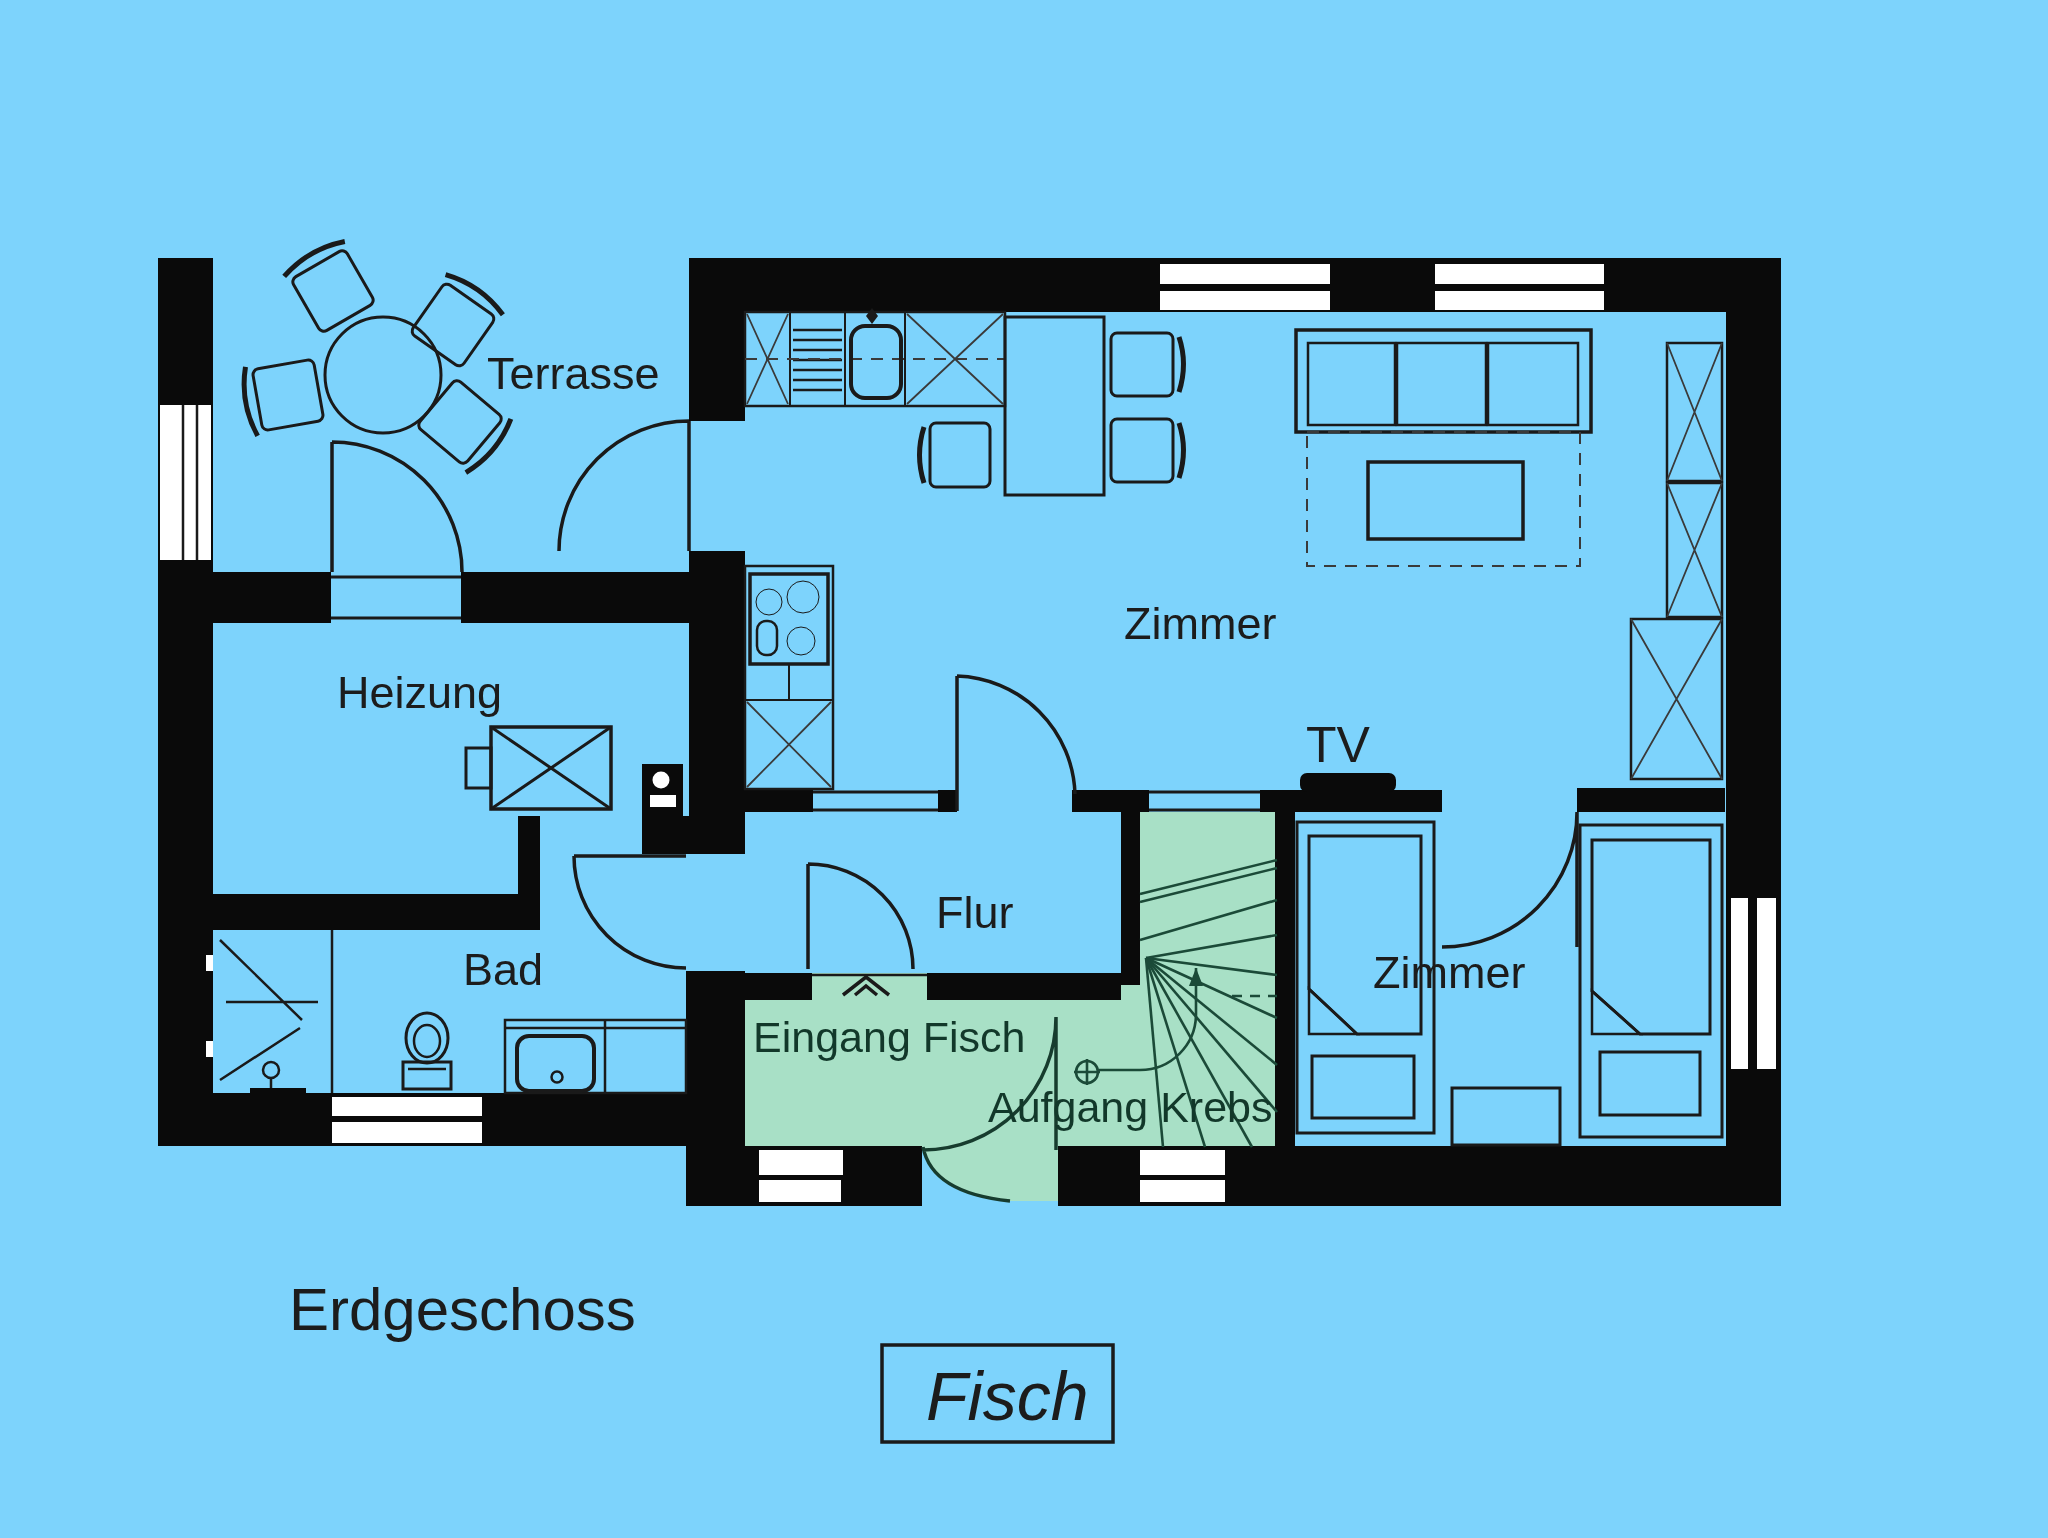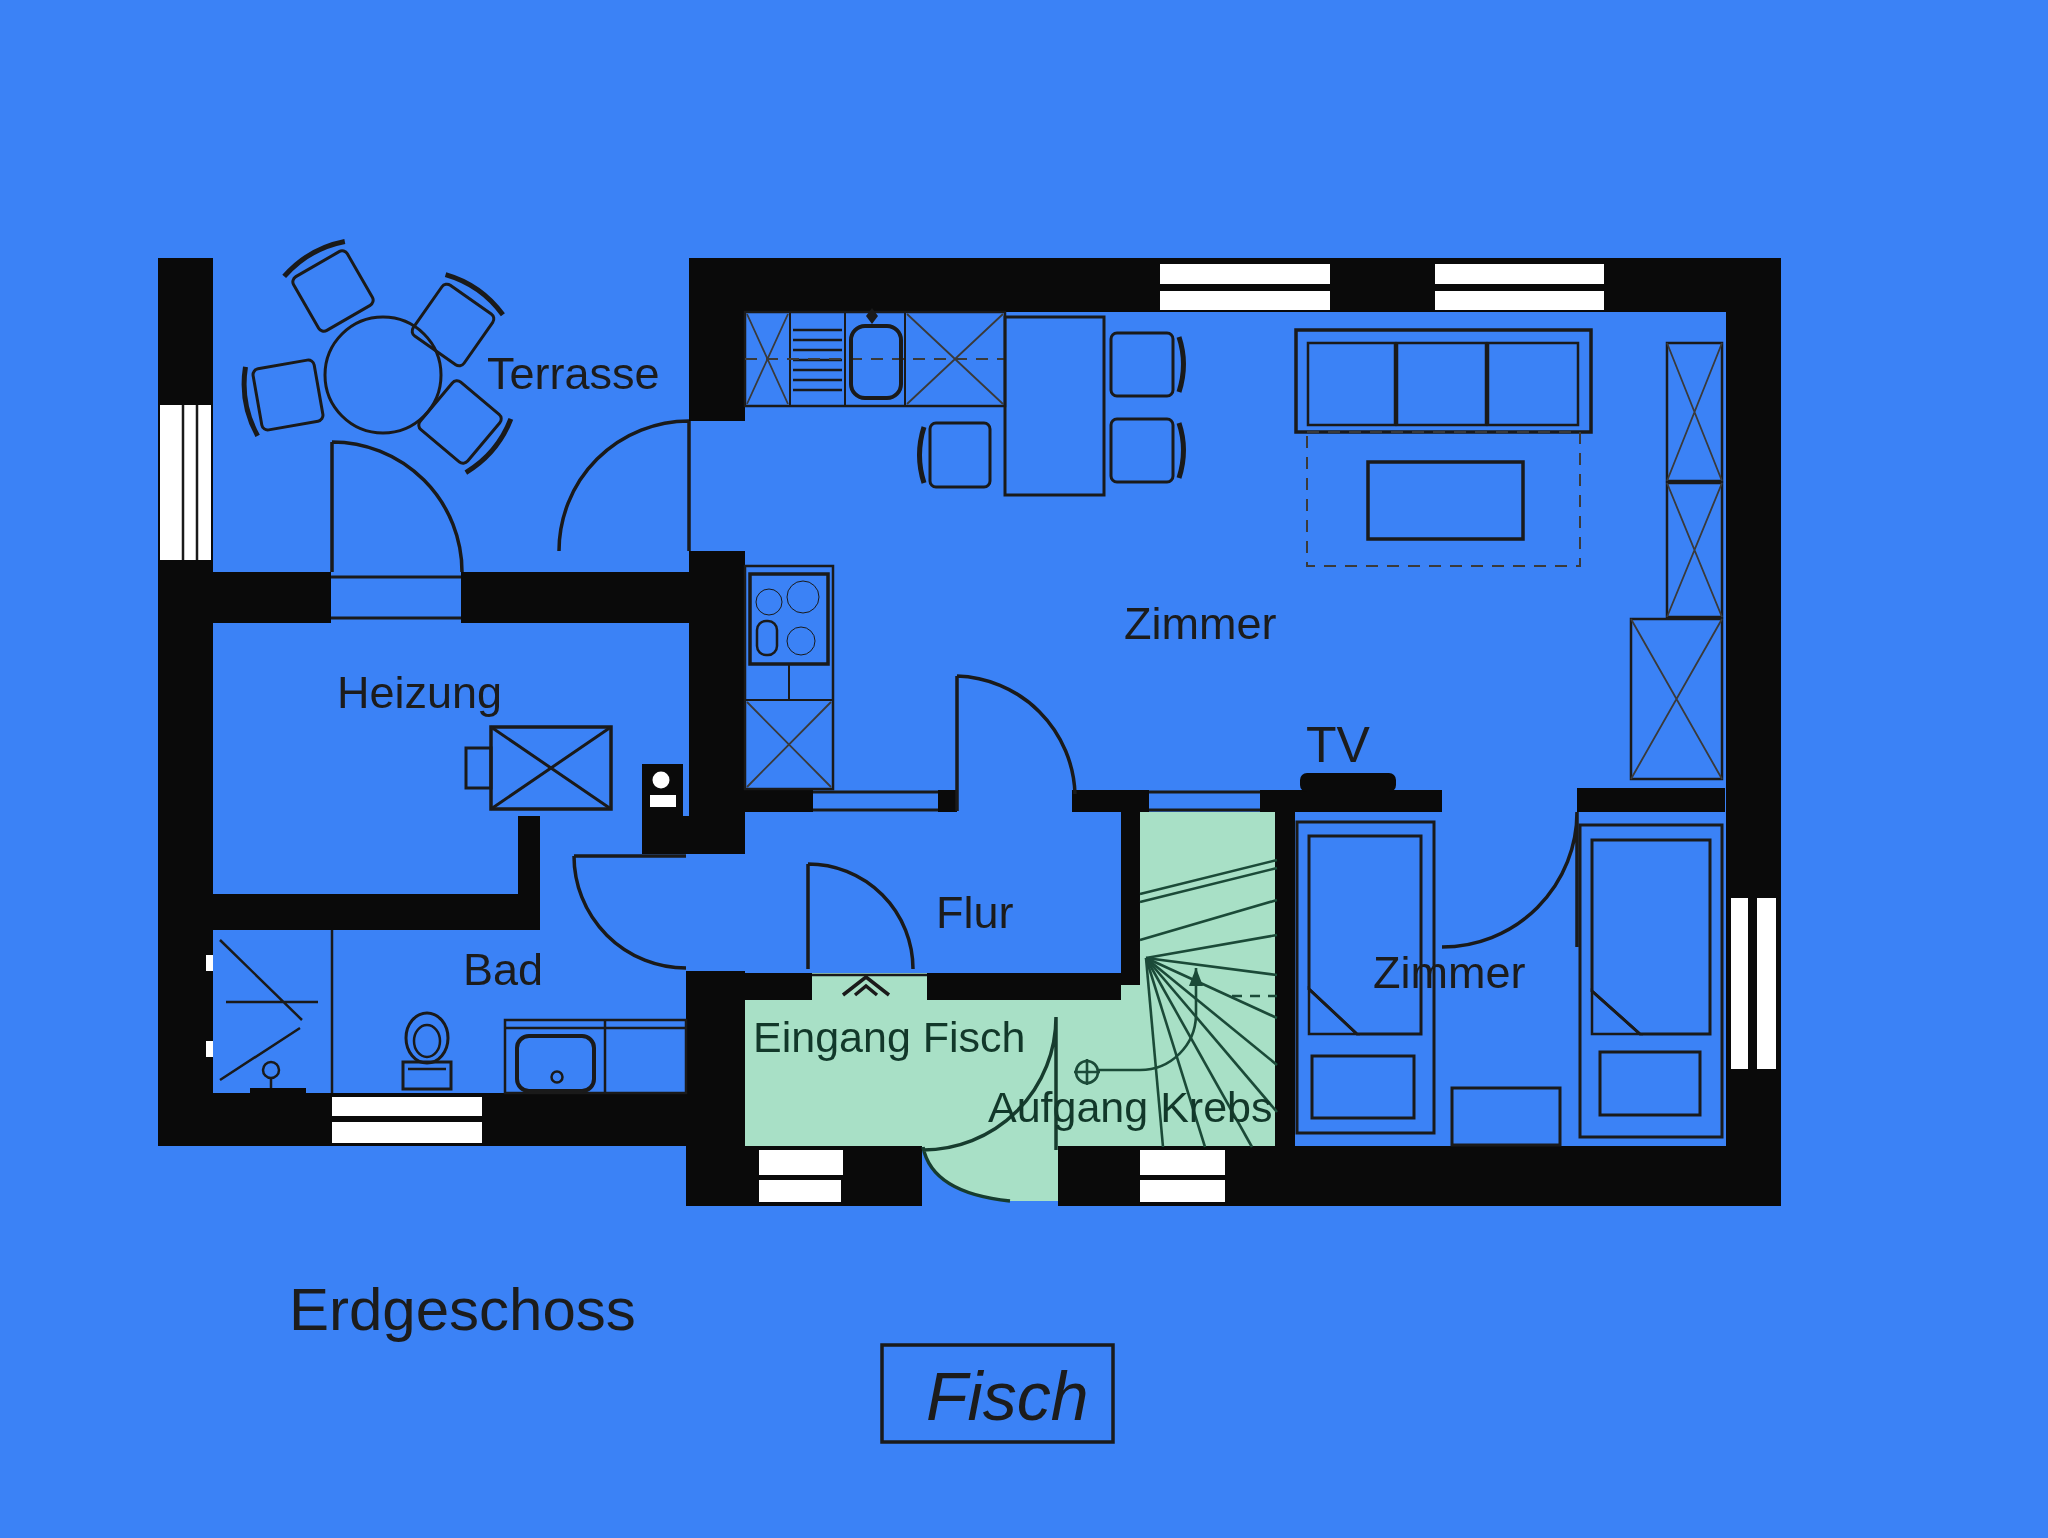--- a/index.html
+++ b/index.html
@@ -1,16 +1,16 @@
 <!DOCTYPE html>
 <html><head>
 <meta charset="utf-8">
 <style>
   html,body{margin:0;padding:0;background:#ffffff;}
-  .page{width:2048px;height:1538px;background:#3b82f6;position:relative;overflow:hidden;text-decoration:underline;}
+  .page{width:2048px;height:1538px;background:#7dd3fc;position:relative;overflow:hidden;text-decoration:underline;}
   svg{display:block;}
   text{font-family:"Liberation Sans","DejaVu Sans",sans-serif;fill:#1c1c1c;}
   .roomlabel{font-size:45px;}
   .greenlabel{font-size:43px;fill:#12382a;}
   .floorlabel{font-size:60px;}
   .unitlabel{font-size:68px;font-style:italic;}
   .wall{fill:#0a0a0a;stroke:none;}
 </style>
 </head>
 <body>

